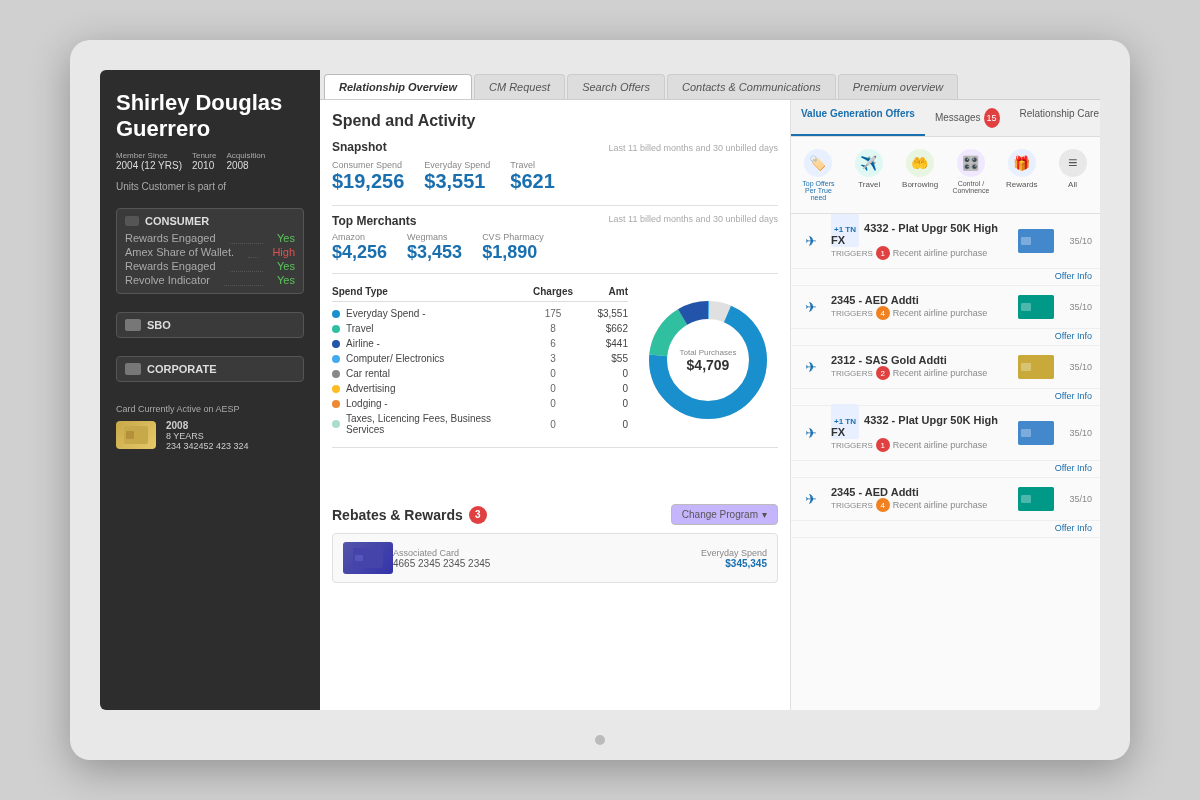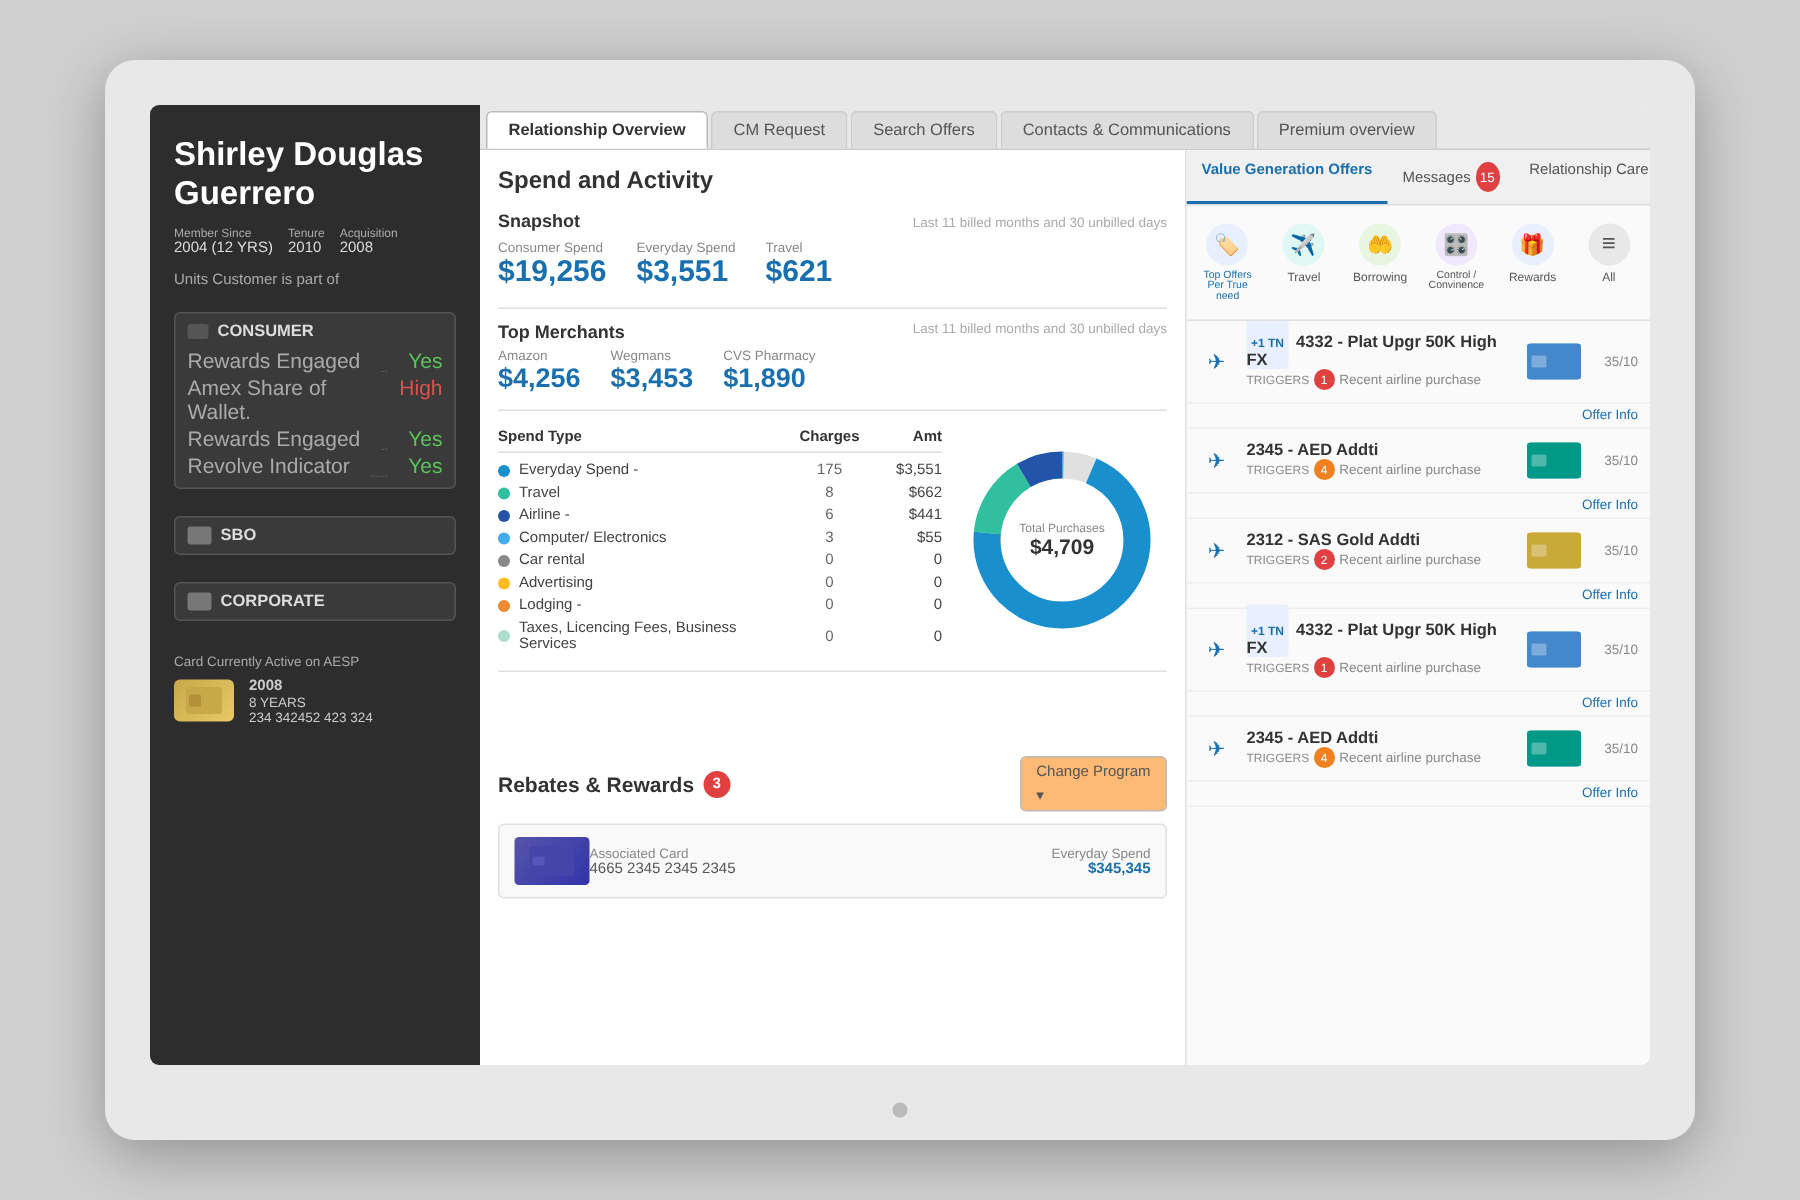--- a/index.html
+++ b/index.html
@@ -95,21 +95,21 @@
     .unit-card-icon {
       width: 14px;
       height: 10px;
       background: #666;
       border-radius: 2px;
       display: inline-block;
     }
     .unit-row {
       display: flex;
       justify-content: space-between;
-      font-size: 14px;
+      font-size: 11px;
       color: #aaa;
       padding: 1px 0;
       gap: 10px;
     }
     .unit-row .dots { flex: 1; border-bottom: 1px dotted #555; margin: 0 4px; }
     .val-yes { color: #5bc45b; }
     .val-high { color: #e05050; }
     .sbo-card {
       background: #3a3a3a;
       border: 1px solid #555;
@@ -168,20 +168,21 @@
     }
     .tab {
       padding: 6px 14px;
       font-size: 11px;
       cursor: pointer;
       border-radius: 4px 4px 0 0;
       color: #555;
       background: #ddd;
       border: 1px solid #ccc;
       border-bottom: none;
+      font-style: italic;
     }
     .tab.active {
       background: white;
       color: #333;
       font-weight: bold;
       border-color: #bbb;
     }
     .main-content {
       display: flex;
       flex: 1;
@@ -316,28 +317,27 @@
       display: flex;
       align-items: center;
       justify-content: center;
       font-size: 10px;
       font-weight: bold;
     }
     .change-program-btn {
       padding: 4px 10px;
       border: 1px solid #bbb;
       border-radius: 4px;
-      background: #fdba74;
+      background: #c4b5fd;
       font-size: 10px;
       cursor: pointer;
       color: #555;
       display: flex;
       align-items: flex-start;
       gap: 4px;
-      flex-direction: column;
     }
     .rebate-card-row {
       display: flex;
       align-items: center;
       background: #f9f9f9;
       border: 1px solid #e0e0e0;
       border-radius: 4px;
       padding: 8px 10px;
     }
     .rebate-card-img {

